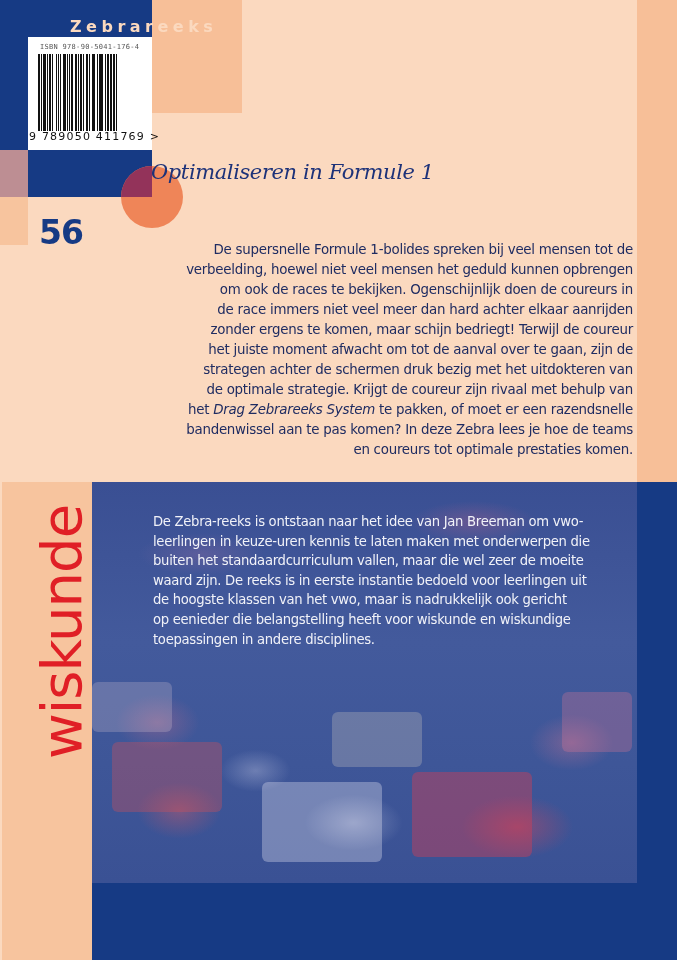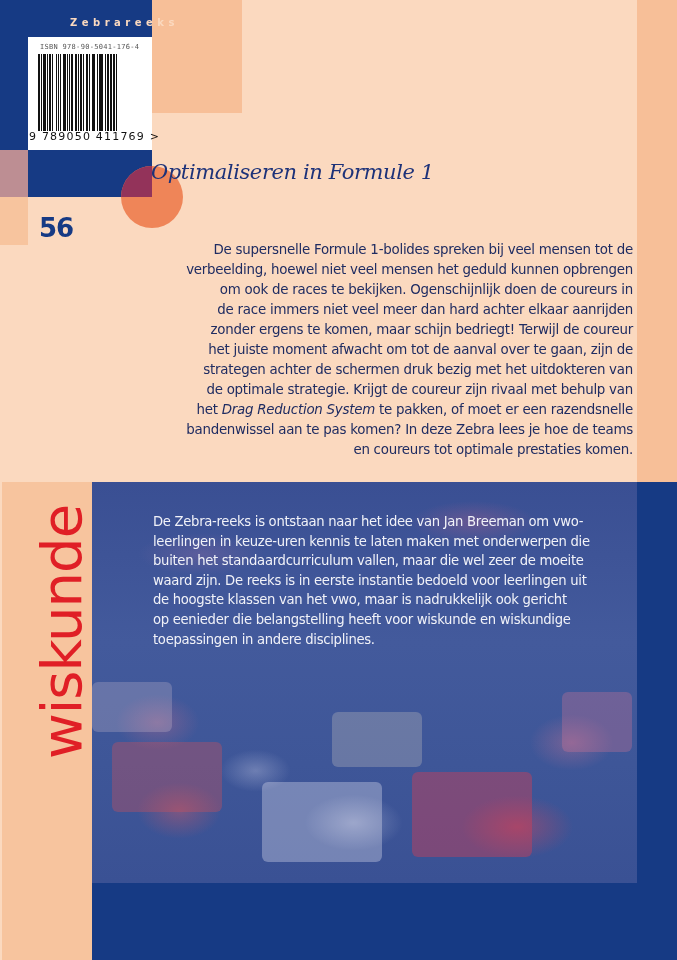--- a/index.html
+++ b/index.html
@@ -7,35 +7,35 @@
   .abs { position: absolute; }
 
   
   .blk-blue-left  { left: 0; top: 0; width: 28px; height: 150px; background: #163a84; }
   .blk-blue-main  { left: 28px; top: 0; width: 124px; height: 197px; background: #163a84; }
   .blk-peach-dark { left: 120px; top: 0; width: 122px; height: 113px; background: #f7bf98; }
   .blk-mauve      { left: 0; top: 150px; width: 28px; height: 47px; background: #bd8e93; }
   .blk-peach-strip{ left: 0; top: 197px; width: 28px; height: 48px; background: #f7c49e; }
   .blk-right-band { left: 637px; top: 0; width: 40px; height: 482px; background: #f7bf98; }
 
-  .series-label { left: 70px; top: 17px; font-size: 10px; font-weight: bold; letter-spacing: 4.5px; color: #fbd9bf; font-family: "DejaVu Sans", sans-serif; }
+  .series-label { left: 70px; top: 17px; font-size: 16px; font-weight: bold; letter-spacing: 4.5px; color: #fbd9bf; font-family: "DejaVu Sans", sans-serif; }
 
   .barcode-box { left: 28px; top: 37px; width: 124px; height: 113px; background: #ffffff; }
   .isbn-top { position: absolute; left: 12px; top: 6px; font-family: "DejaVu Sans Mono", monospace; font-size: 7px; color: #555; letter-spacing: 0.3px; white-space: nowrap; }
   .bars { position: absolute; left: 10px; top: 17px; width: 104px; height: 77px; display: flex; align-items: stretch; }
   .bars span { display: block; height: 100%; }
   .isbn-bottom { position: absolute; left: 1px; top: 93px; font-family: "DejaVu Sans", sans-serif; font-size: 11px; color: #111; letter-spacing: 1.2px; white-space: nowrap; }
 
   .circle { left: 121px; top: 166px; width: 62px; height: 62px; border-radius: 50%; background: #ef8558; }
   .circle-overlap { left: 121px; top: 166px; width: 62px; height: 62px; border-radius: 50%; overflow: hidden; }
   .circle-overlap .inner { position: absolute; left: 0; top: 0; width: 31px; height: 31px; background: #93335a; }
 
   .title { left: 151px; top: 160px; font-family: "DejaVu Serif", serif; font-style: italic; font-size: 21px; color: #1d3279; white-space: nowrap; letter-spacing: -0.4px; }
 
-  .volume-number { left: 39px; top: 213px; font-family: "DejaVu Sans", sans-serif; font-weight: bold; font-size: 26px; color: #163a84; letter-spacing: -1px; }
+  .volume-number { left: 39px; top: 213px; font-family: "DejaVu Sans", sans-serif; font-weight: bold; font-size: 33px; color: #163a84; letter-spacing: -1px; }
 
   .intro { left: 153px; top: 240px; width: 480px; font-size: 13.4px; line-height: 20px; color: #1f2c62; font-family: "DejaVu Sans", sans-serif; letter-spacing: -0.25px; }
   .intro p { margin: 0; white-space: pre-line; text-align: right; }
 
   
   .bottom-left { left: 0; top: 482px; width: 92px; height: 478px; background: #f7c49e; }
   .bottom-left-edge { left: 0; top: 482px; width: 2px; height: 478px; background: #fbd9bf; }
   .bottom-blue { left: 92px; top: 482px; width: 585px; height: 478px; background: #163a84; }
 
   .photo { left: 92px; top: 482px; width: 545px; height: 401px; overflow: hidden;
@@ -147,21 +147,21 @@
 
 <div class="abs intro">
   <p><span>De supersnelle Formule 1-bolides spreken bij veel mensen tot de
 verbeelding, hoewel niet veel mensen het geduld kunnen opbrengen
 om ook de races te bekijken. Ogenschijnlijk doen de coureurs in
 de race immers niet veel meer dan hard achter elkaar aanrijden
 zonder ergens te komen, maar schijn bedriegt! Terwijl de coureur
 het juiste moment afwacht om tot de aanval over te gaan, zijn de
 strategen achter de schermen druk bezig met het uitdokteren van
 de optimale strategie. Krijgt de coureur zijn rivaal met behulp van
-het </span><em>Drag Reduction System</em><span> te pakken, of moet er een razendsnelle
+het </span><em>Drag Zebrareeks System</em><span> te pakken, of moet er een razendsnelle
 bandenwissel aan te pas komen? In deze Zebra lees je hoe de teams
 en coureurs tot optimale prestaties komen.</span></p>
 </div>
 
 <div class="abs bottom-left"></div>
 <div class="abs bottom-left-edge"></div>
 <div class="abs bottom-blue"></div>
 
 <div class="abs photo">
   <div class="car" style="left:20px;top:260px;width:110px;height:70px;background:rgba(210,80,90,0.35);"></div>

